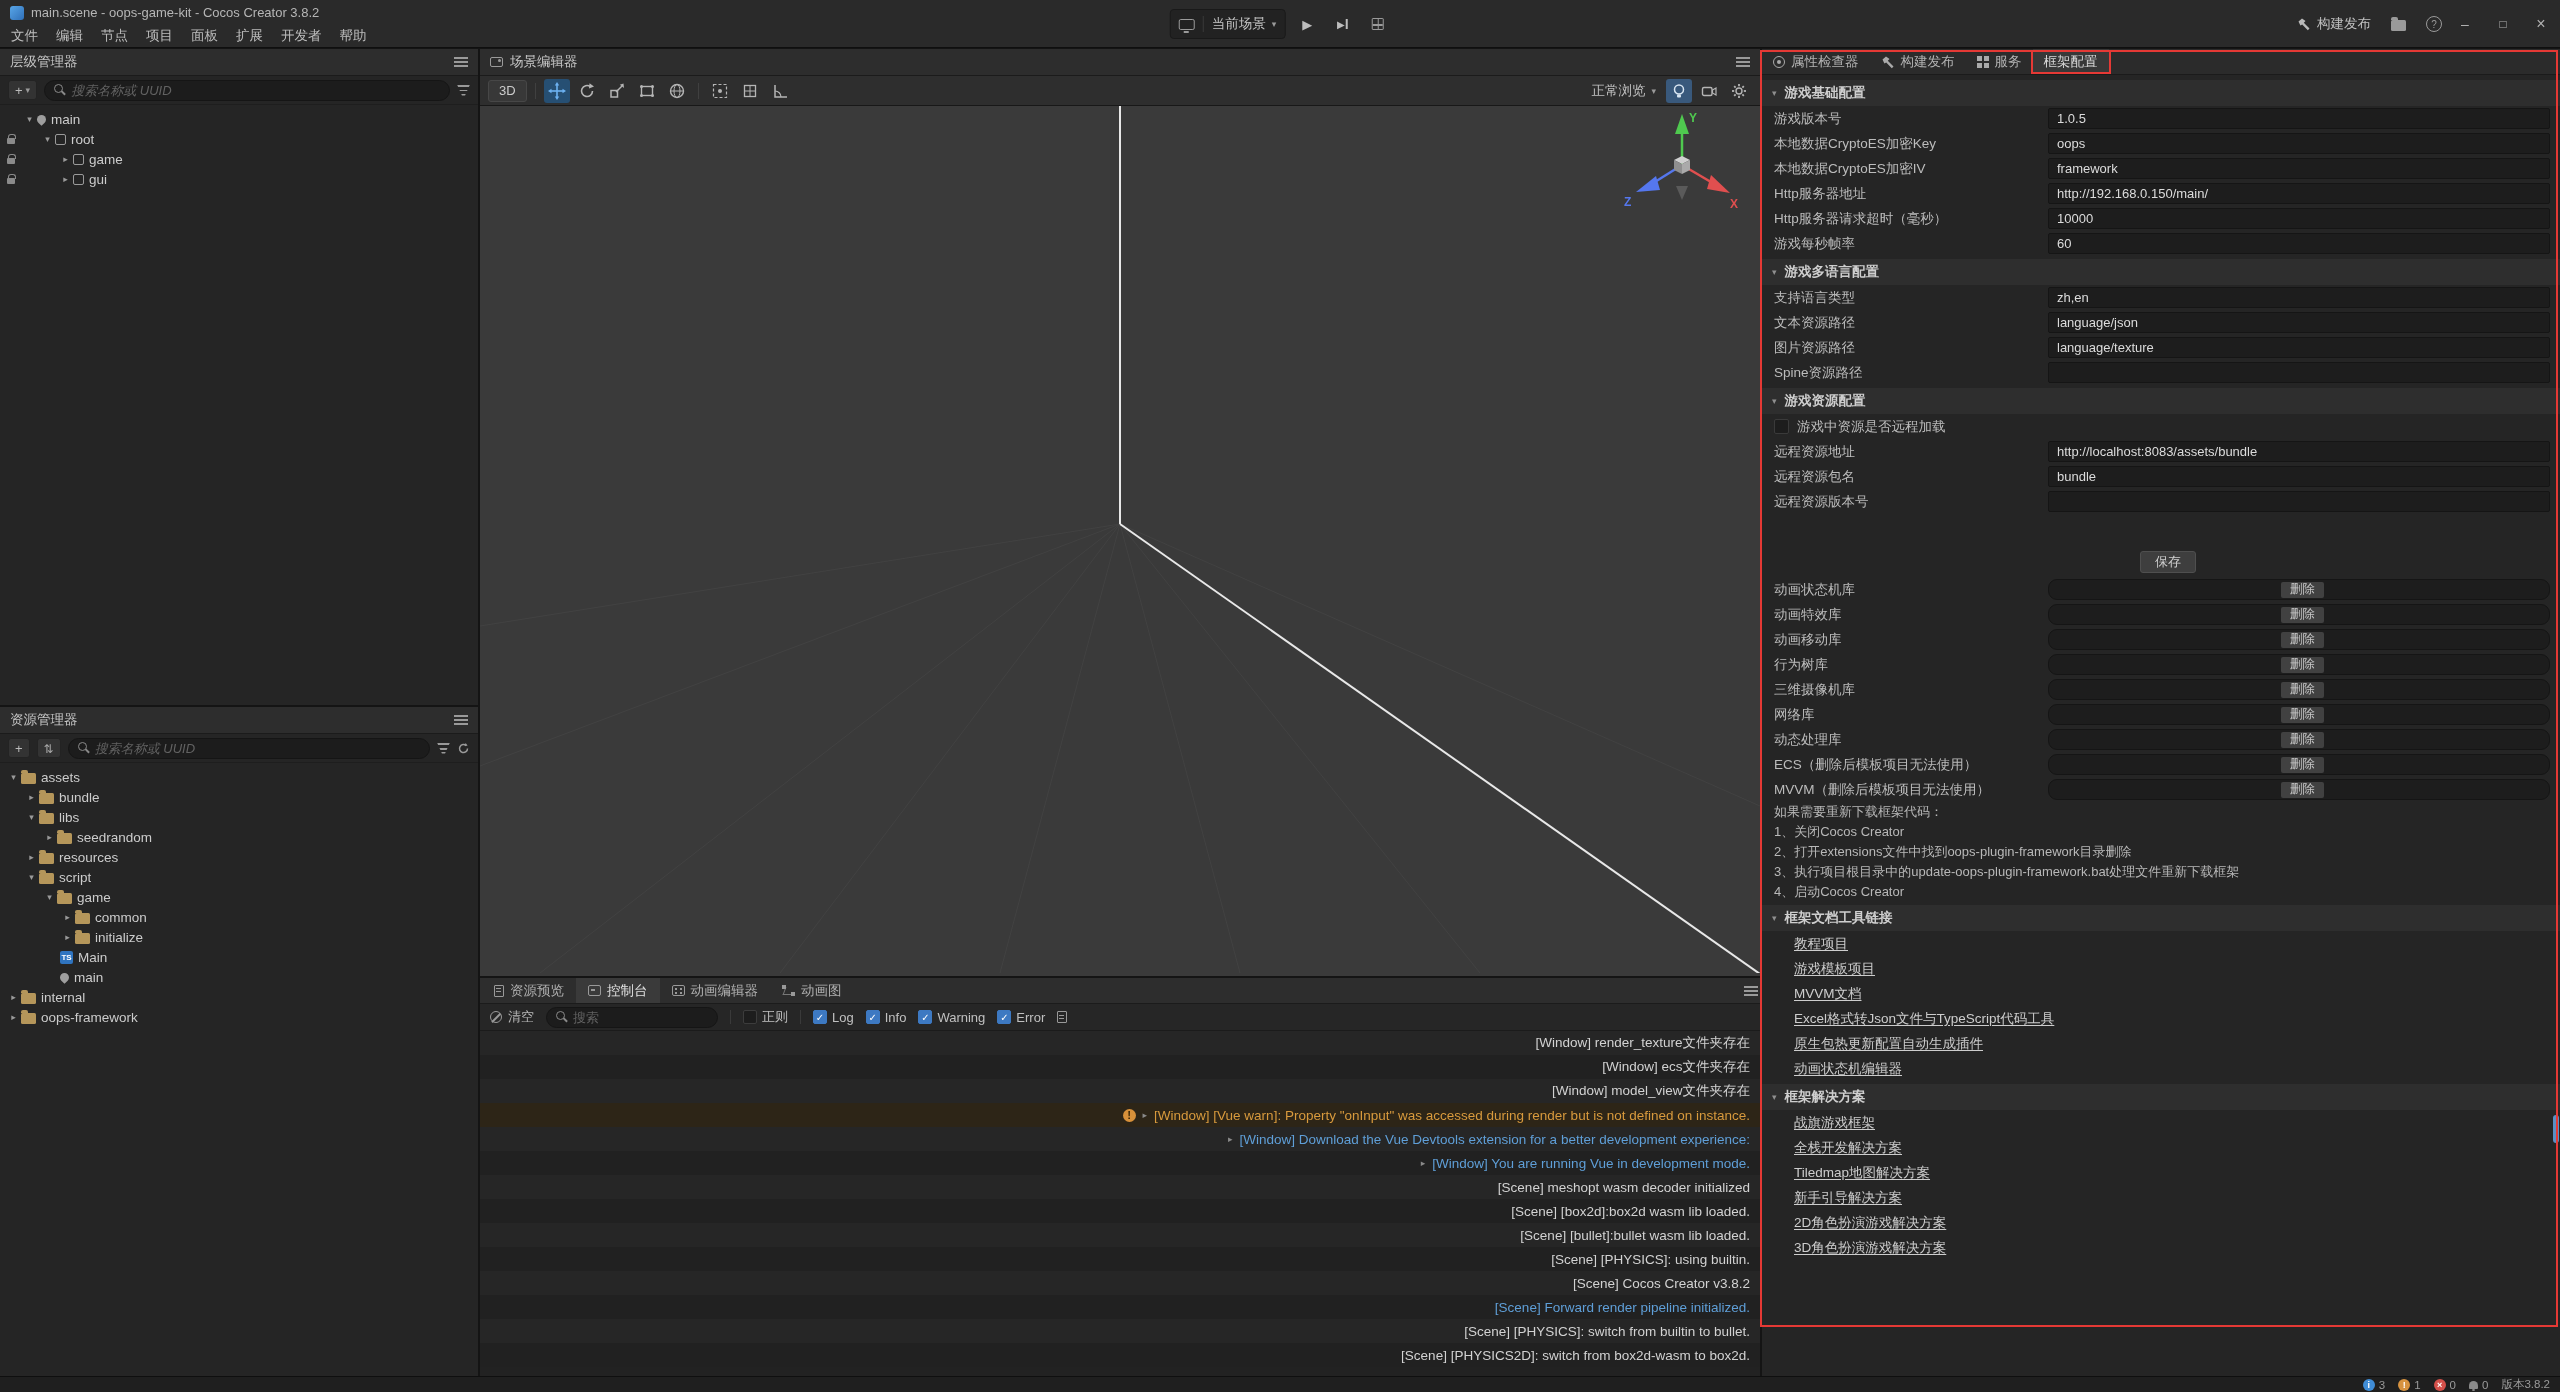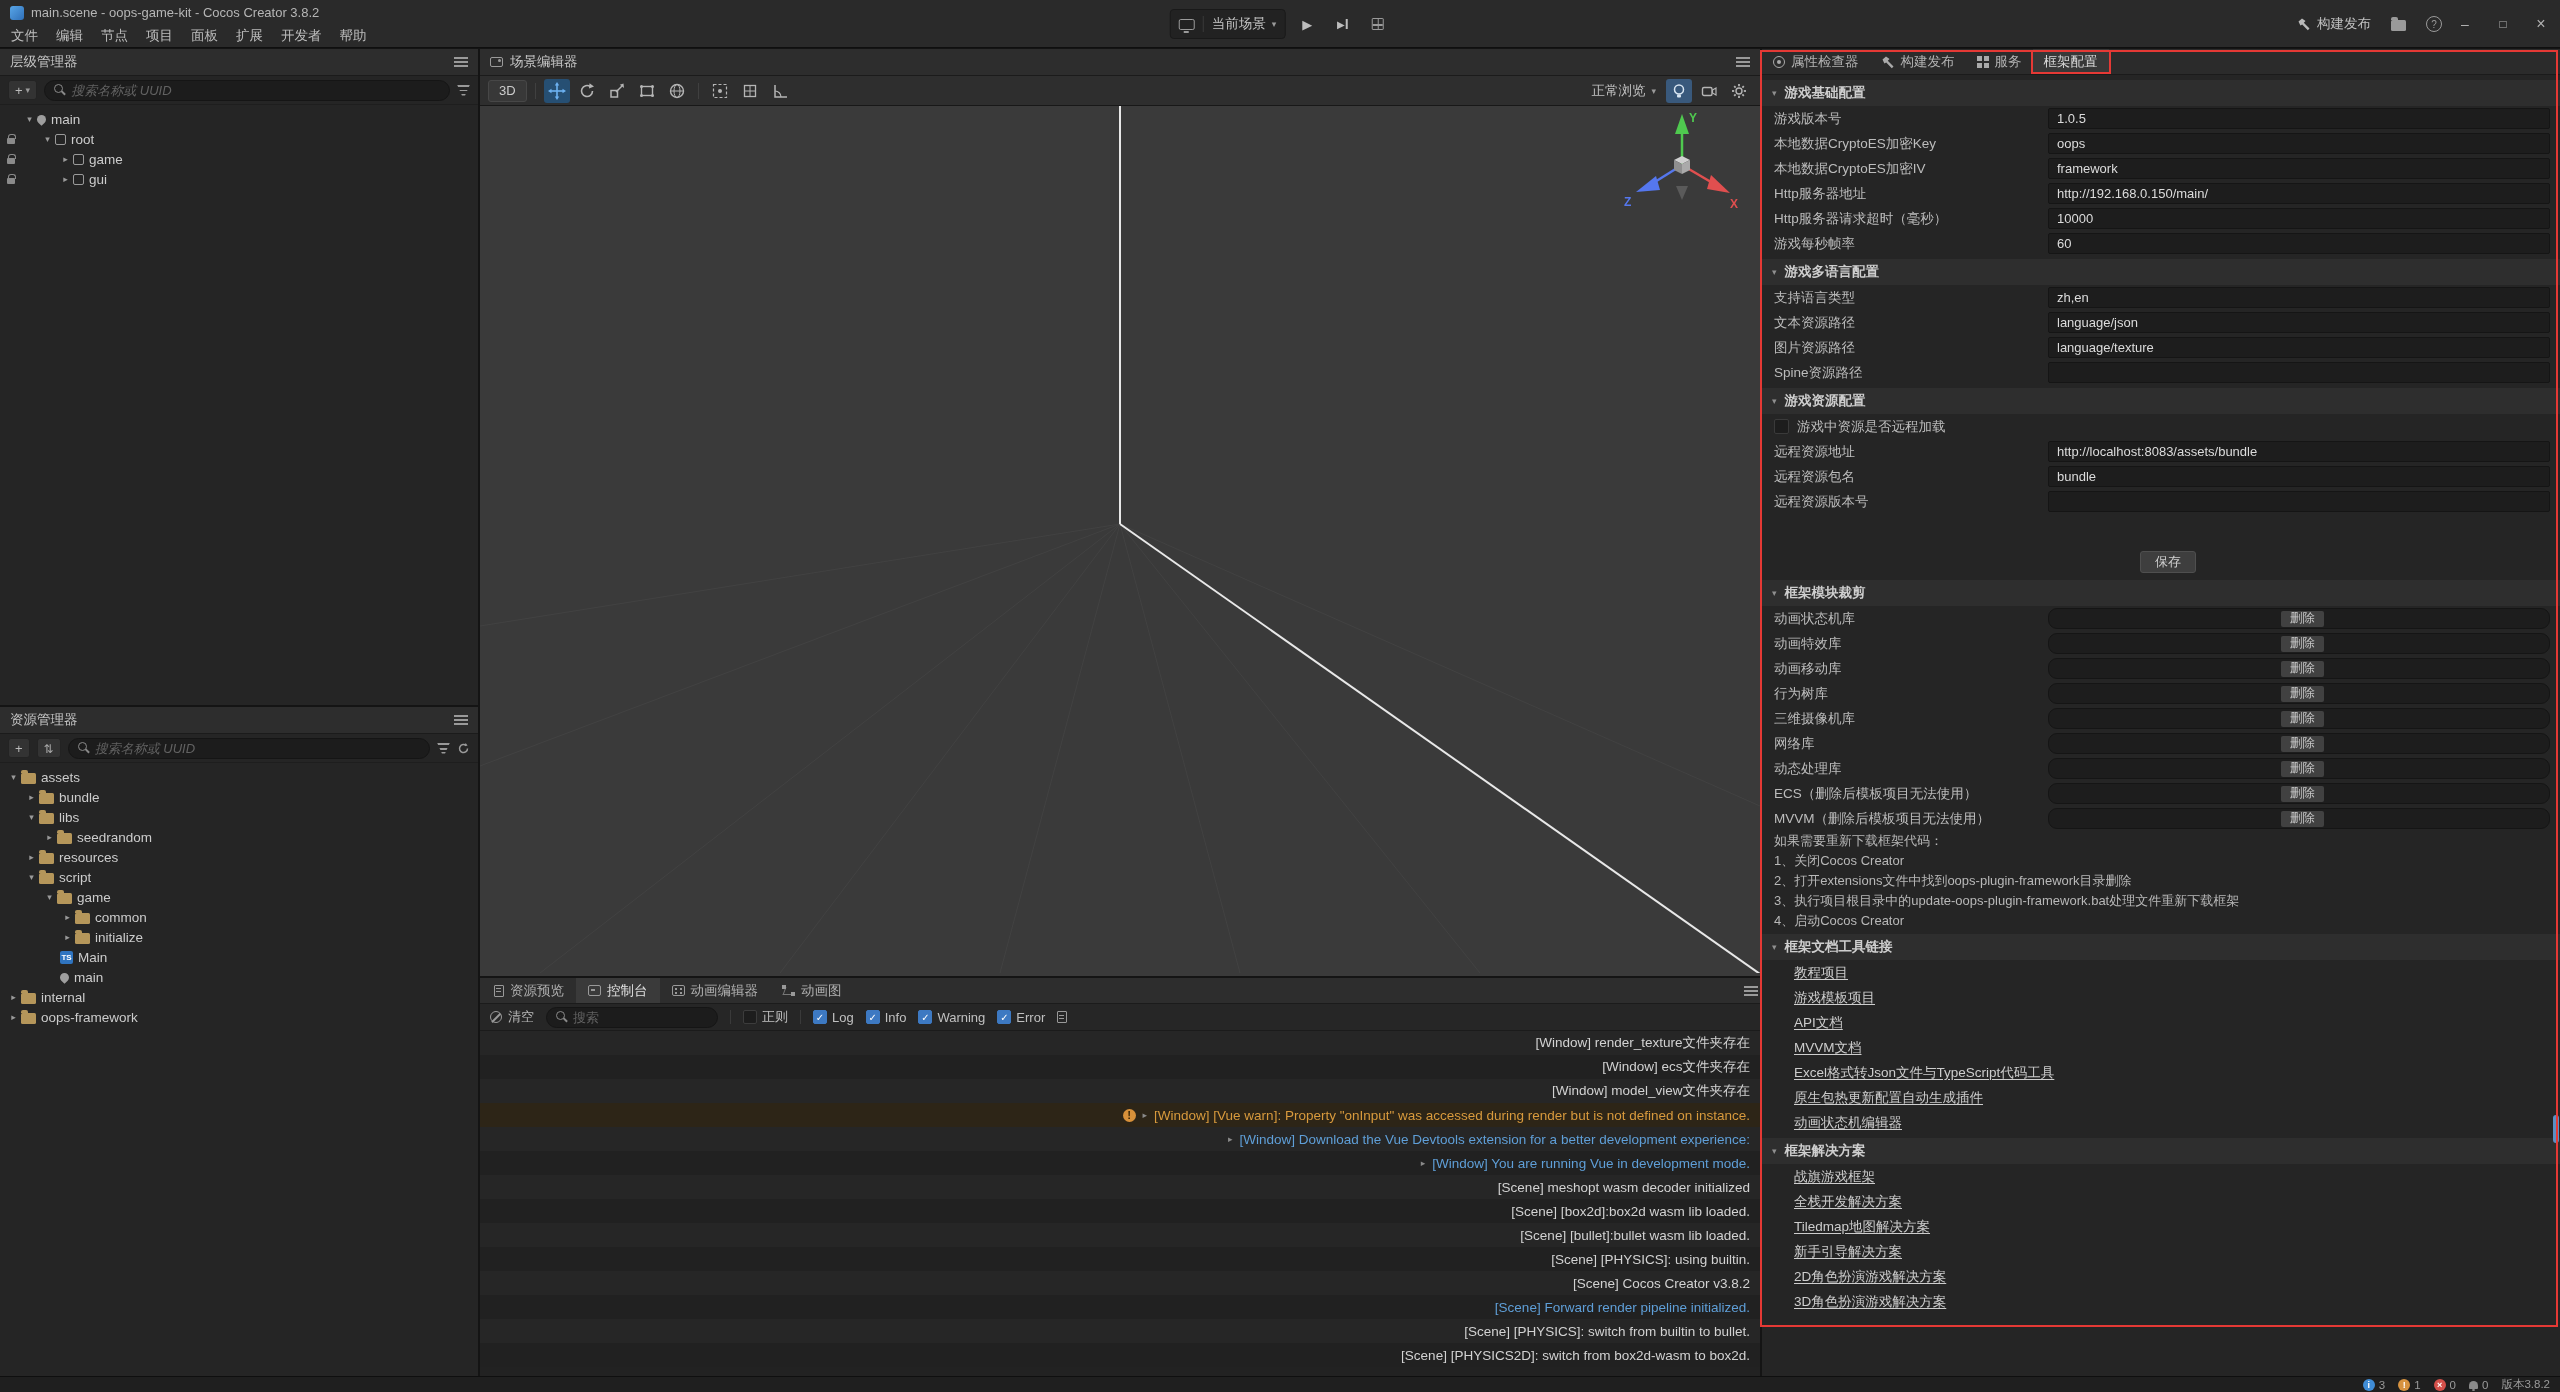--- a/index.html
+++ b/index.html
@@ -754,24 +754,20 @@
         <input class="finput" value="bundle" style="">
       </div>
     <div class="frow">
         <span class="flabel">远程资源版本号</span>
         <input class="finput" value="" style="">
       </div>
     <div class="save-row">
         <span class="save-btn">保存</span>
       </div>
 
-    <div class="isec-header">
-        <span class="chev gl-down"></span>
-        <span>框架模块裁剪</span>
-      </div>
     <div class="mrow">
         <span class="flabel">动画状态机库</span>
         <span class="mtrack">
           <span class="del-btn">删除</span>
         </span>
       </div>
     <div class="mrow">
         <span class="flabel">动画特效库</span>
         <span class="mtrack">
           <span class="del-btn">删除</span>
@@ -829,23 +825,20 @@
         <span class="chev gl-down"></span>
         <span>框架文档工具链接</span>
       </div>
     <div class="ilink-row">
         <span class="ilink">教程项目</span>
       </div>
     <div class="ilink-row">
         <span class="ilink">游戏模板项目</span>
       </div>
     <div class="ilink-row">
-        <span class="ilink">API文档</span>
-      </div>
-    <div class="ilink-row">
         <span class="ilink">MVVM文档</span>
       </div>
     <div class="ilink-row">
         <span class="ilink">Excel格式转Json文件与TypeScript代码工具</span>
       </div>
     <div class="ilink-row">
         <span class="ilink">原生包热更新配置自动生成插件</span>
       </div>
     <div class="ilink-row">
         <span class="ilink">动画状态机编辑器</span>

